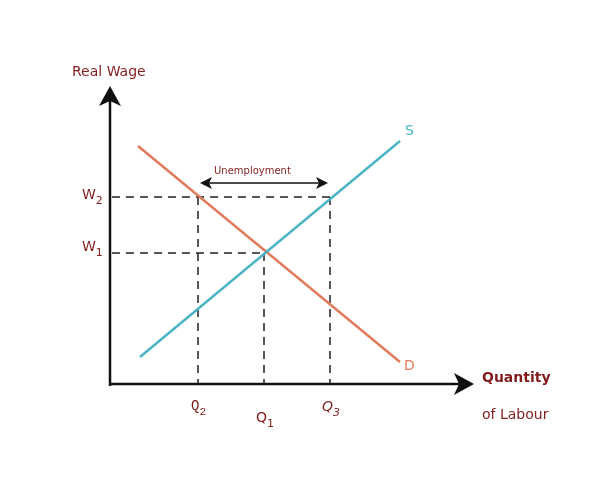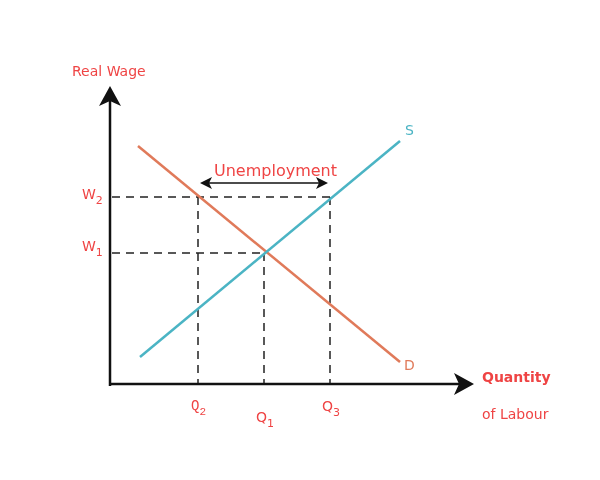--- a/index.html
+++ b/index.html
@@ -1,18 +1,18 @@
 <!DOCTYPE html>
 <html><head>
 <meta charset="utf-8">
 <style>
   html,body{margin:0;padding:0;background:#ffffff;}
   body{width:600px;height:480px;position:relative;overflow:hidden;font-family:"DejaVu Sans","Liberation Sans",sans-serif;}
   svg{position:absolute;left:0;top:0;}
-  .lbl{position:absolute;color:#ef4444;font-size:14px;line-height:16px;white-space:nowrap;}
+  .lbl{position:absolute;color:#7f1d1d;font-size:14px;line-height:16px;white-space:nowrap;}
   .sub{font-size:11px;position:relative;top:5px;}
 </style>
 </head>
 <body>
 
 <svg width="600" height="480" viewBox="0 0 600 480">
 
   <line x1="110" y1="386" x2="110" y2="100" stroke="#111" stroke-width="2.5"></line>
   <polygon points="110,86 99,106 110,101 121,106" fill="#111"></polygon>
   <line x1="109" y1="384" x2="460" y2="384" stroke="#111" stroke-width="2.5"></line>
@@ -35,30 +35,30 @@
 </svg>
 
 <div class="lbl" style="left:72px;top:63px;">Real Wage</div>
 
 <div class="lbl" style="left:482px;top:369px;font-weight:bold;">Quantity</div>
 <div class="lbl" style="left:482px;top:406px;">of Labour</div>
 
 <div class="lbl" style="left:405px;top:122px;color:#4bb4c4;">S</div>
 <div class="lbl" style="left:404px;top:357px;color:#e07a5a;">D</div>
 
-<div class="lbl" style="left:214px;top:163px;font-size:16px;">Unemployment</div>
+<div class="lbl" style="left:214px;top:163px;font-size:10px;">Unemployment</div>
 
 <div class="lbl" style="left:82px;top:186px;">
   <span>W</span><span class="sub">2</span>
 </div>
 <div class="lbl" style="left:82px;top:238px;">
   <span>W</span><span class="sub">1</span>
 </div>
 
 <div class="lbl" style="left:191px;top:398px;font-family:Liberation Mono, monospace;">
   <span>Q</span><span class="sub">2</span>
 </div>
 <div class="lbl" style="left:256px;top:409px;">
   <span>Q</span><span class="sub">1</span>
 </div>
-<div class="lbl" style="left:322px;top:398px;">
+<div class="lbl" style="left:322px;top:398px;font-style:italic;">
   <span>Q</span><span class="sub">3</span>
 </div>
 
 </body></html>

